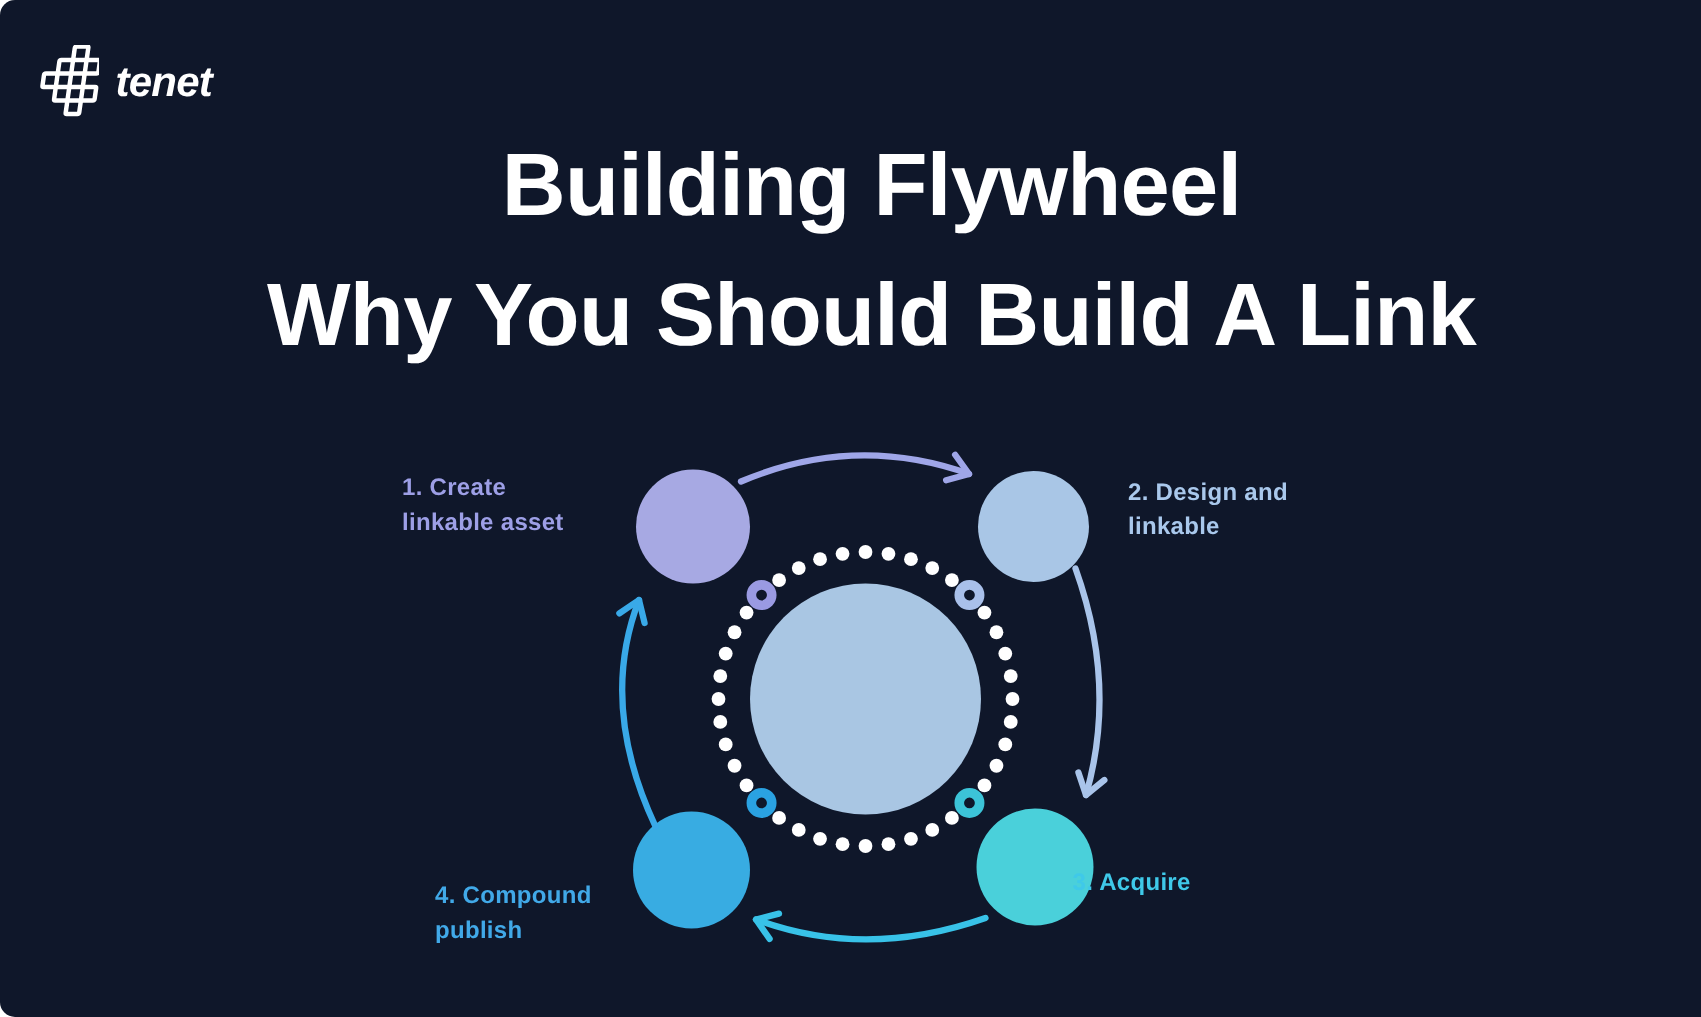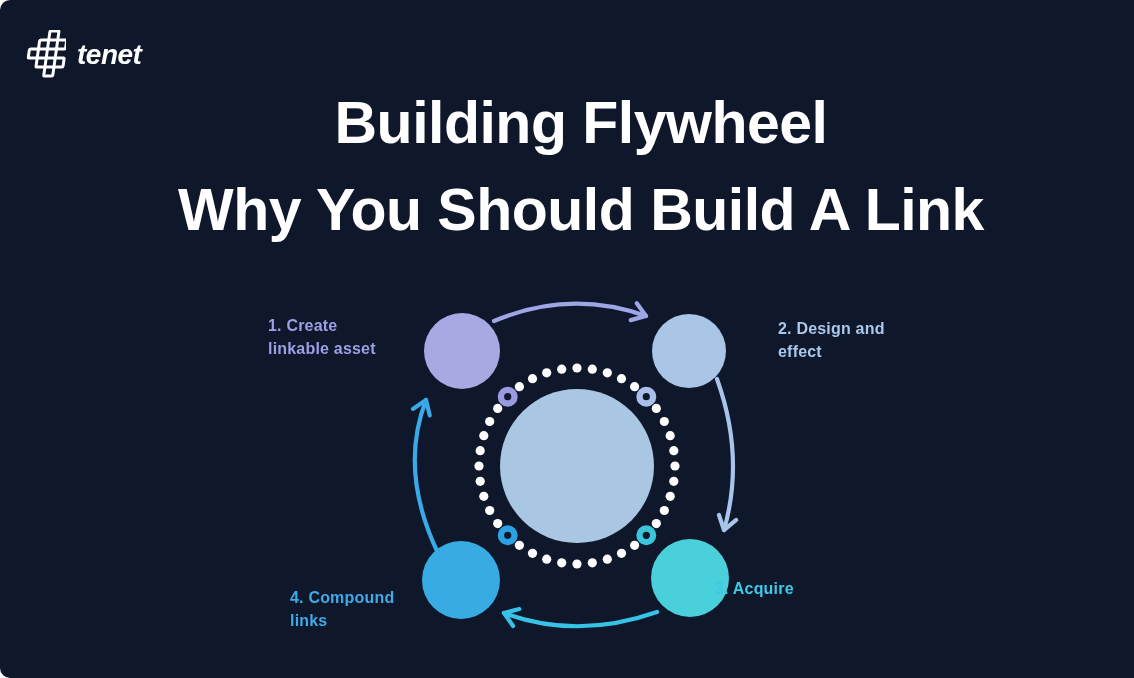--- a/index.html
+++ b/index.html
@@ -48,21 +48,21 @@
   marker { overflow: visible; }
   .lbl {
     position: absolute;
     font-size: 16px;
     font-weight: 700;
     line-height: 23px;
     letter-spacing: 0.2px;
   }
   .lbl span { display: block; }
   #lbl-step1 { left: 268px; top: 314px; }
-  #lbl-step2 { left: 778px; top: 317px; }
+  #lbl-step2 { left: 752px; top: 317px; }
   #lbl-step3 { left: 715px; top: 577px; }
   #lbl-step4 { left: 268px; top: 586px; margin-left: 22px; }
 </style>
 </head>
 <body>
 
 <div class="page" style="background-color: #0f172a; padding-left: 28px;">
 
   <header class="logo">
     <svg class="logo-icon" viewBox="0 0 42 50">
@@ -158,23 +158,23 @@
       <path d="M 657 612 Q 577 640 504 613" fill="none" stroke-width="4.2" stroke-linecap="round" marker-end="url(#ah2)" stroke="#38c2e8"></path>
       <path d="M 437 551 Q 399 470 426 400" fill="none" stroke-width="4.2" stroke-linecap="round" marker-end="url(#ah3)" stroke="#39a9e8"></path>
     </svg>
 
     <div class="lbl" id="lbl-step1" style="color: rgb(157, 159, 230);">
       <span>1. Create</span>
       <span>linkable asset</span>
     </div>
     <div class="lbl" id="lbl-step2" style="color: rgb(169, 200, 236);">
       <span>2. Design and</span>
-      <span>effect</span>
+      <span>linkable</span>
     </div>
     <div class="lbl" id="lbl-step3" style="color: rgb(63, 201, 233);">
       <span>3. Acquire</span>
     </div>
     <div class="lbl" id="lbl-step4" style="color: rgb(65, 169, 232);">
       <span>4. Compound</span>
-      <span>links</span>
+      <span>publish</span>
     </div>
   </div>
 </div>
 
 </body></html>

